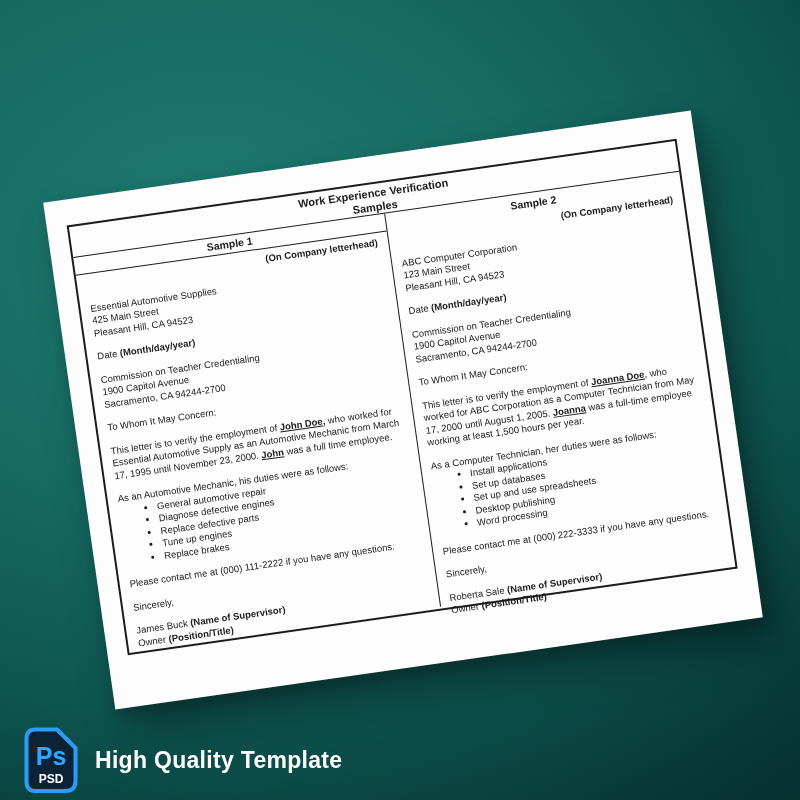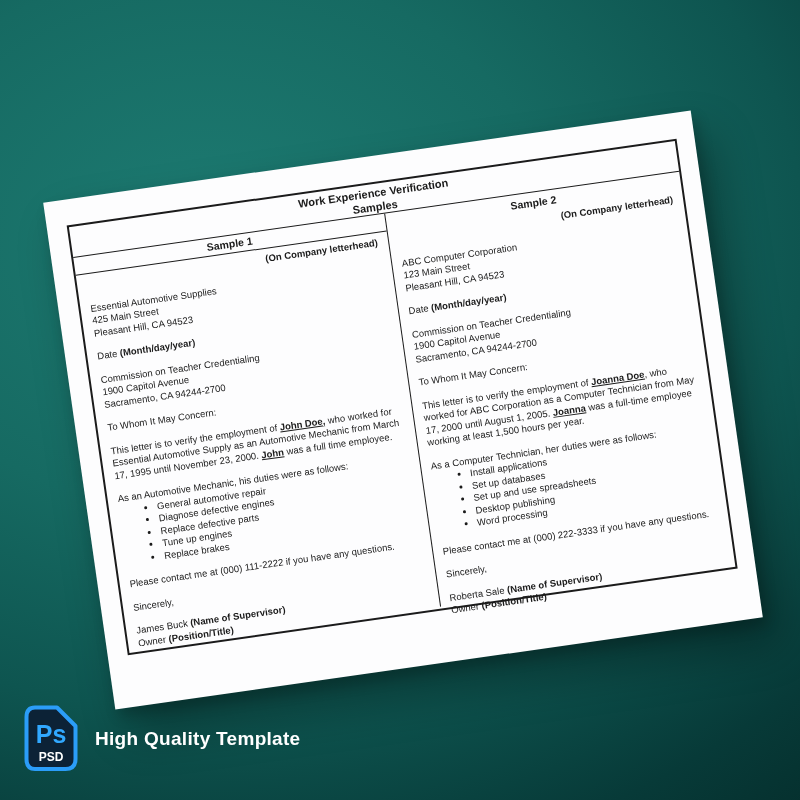--- a/index.html
+++ b/index.html
@@ -38,22 +38,22 @@
   .block{margin-bottom:11px;}
   .letter p{margin:0 0 11px 0;}
   .letter p.tight{margin:0;}
   .u{text-decoration:underline;font-weight:bold;}
   .duties{margin:0 0 11px 0;padding-left:38px;}
   .duties li{line-height:12.5px;}
   .contact{margin-bottom:16px;}
   .closing{margin-bottom:22px;}
   .sig{line-height:12.5px;}
   
-  .footer{position:absolute;left:24px;bottom:28px;display:flex;align-items:center;gap:17px;}
-  .brand-text{color:#ffffff;font-weight:bold;font-size:19px;line-height:29px;letter-spacing:.3px;}
+  .footer{position:absolute;left:24px;bottom:6px;display:flex;align-items:center;gap:17px;}
+  .brand-text{color:#ffffff;font-weight:bold;font-size:23px;line-height:29px;letter-spacing:.3px;}
   .psd-badge{display:block;}
 </style>
 </head>
 <body>
 
 <div class="stage">
 
   <div class="sheet">
     <div class="vtable">
 

